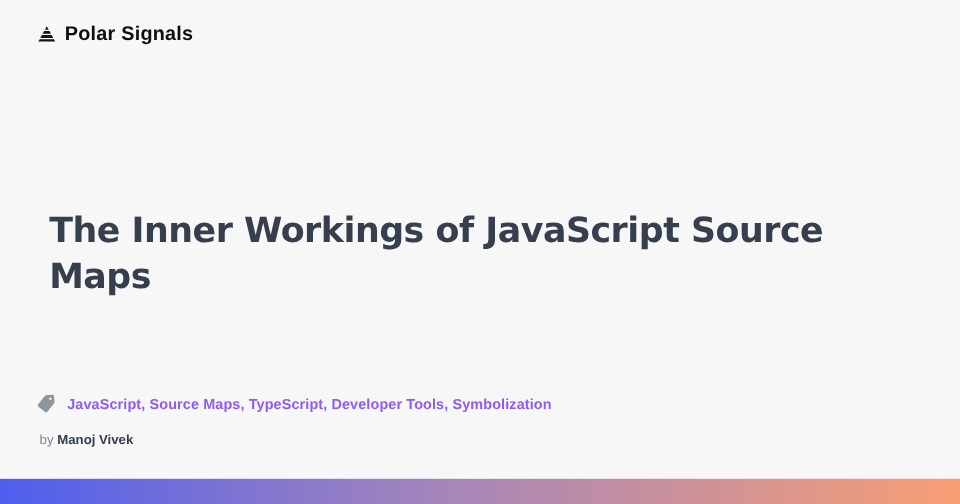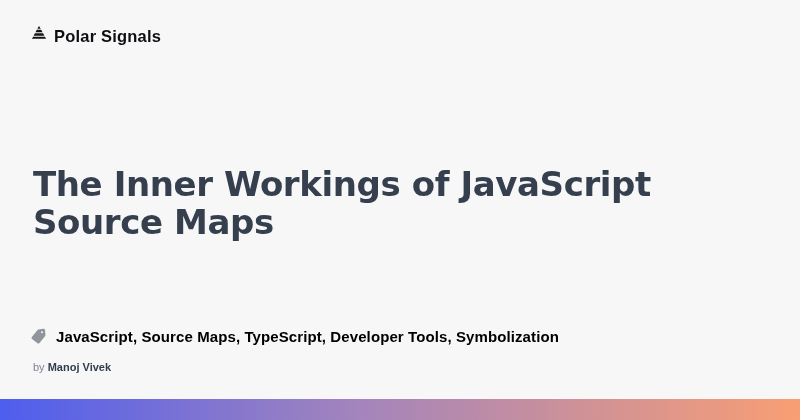--- a/index.html
+++ b/index.html
@@ -25,53 +25,52 @@
     color: #0d0e11;
     text-decoration: none;
     cursor: pointer;
   }
   .brand-icon svg { width: 18px; height: 18px; display: block; }
   .brand-name {
     font-size: 16.5px;
     font-weight: 600;
     letter-spacing: 0.2px;
     color: #0d0e11;
-    margin-top: 8px;
   }
 
   
   .title {
     position: absolute;
     left: 33px;
     top: 165px;
-    margin: 0;
+    margin: 8px;
     max-width: 690px;
     font-family: "DejaVu Sans", sans-serif;
-    font-size: 34px;
+    font-size: 29px;
     line-height: 38px;
     font-weight: 700;
     letter-spacing: -0.4px;
     color: #353f4e;
   }
 
   
   .tags-row {
     position: absolute;
     left: 30px;
     top: 328px;
     display: flex;
     align-items: center;
     gap: 9px;
   }
   .tag-icon svg { width: 17px; height: 17px; display: block; transform: rotate(-6deg); }
   .tags-text {
-    font-size: 15px;
+    font-size: 12px;
     font-weight: 700;
     letter-spacing: 0.1px;
-    color: #000000;
+    color: #8b5cf6;
   }
 
   
   .byline {
     position: absolute;
     left: 33px;
     top: 358px;
     font-size: 11px;
     line-height: 19px;
     color: #7d8591;

